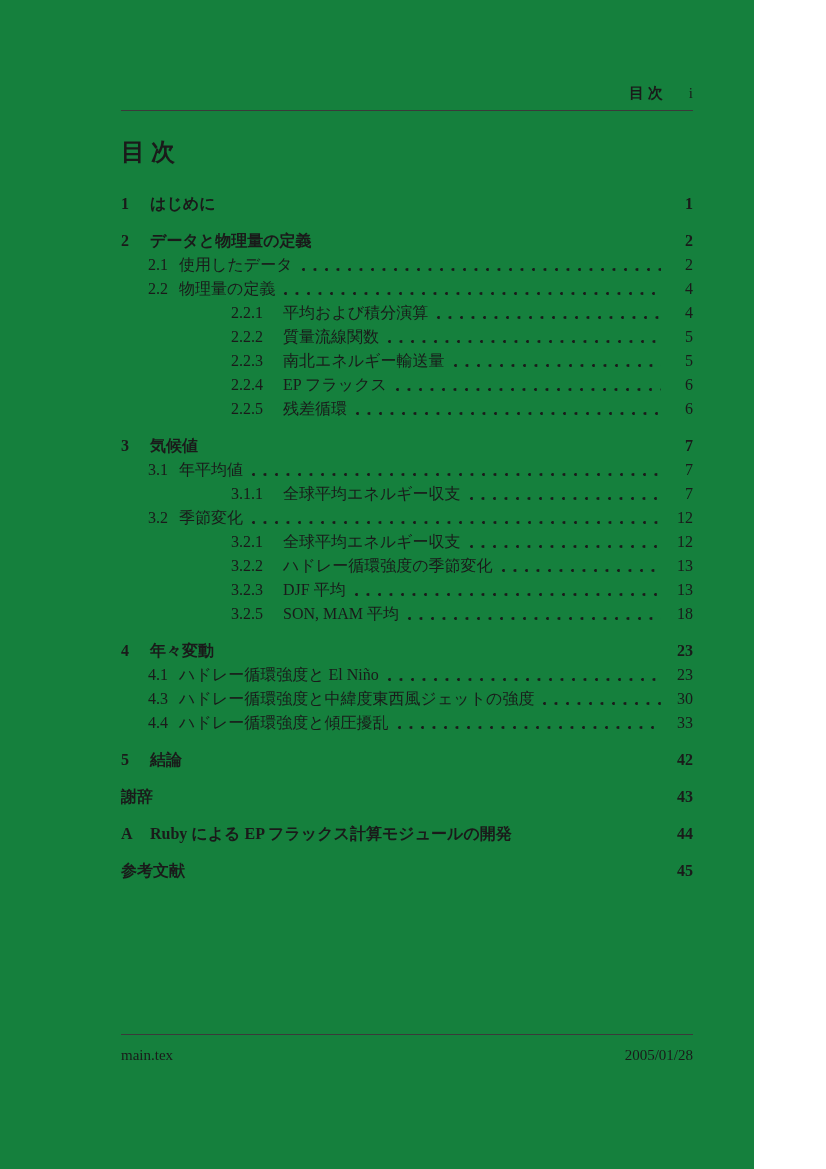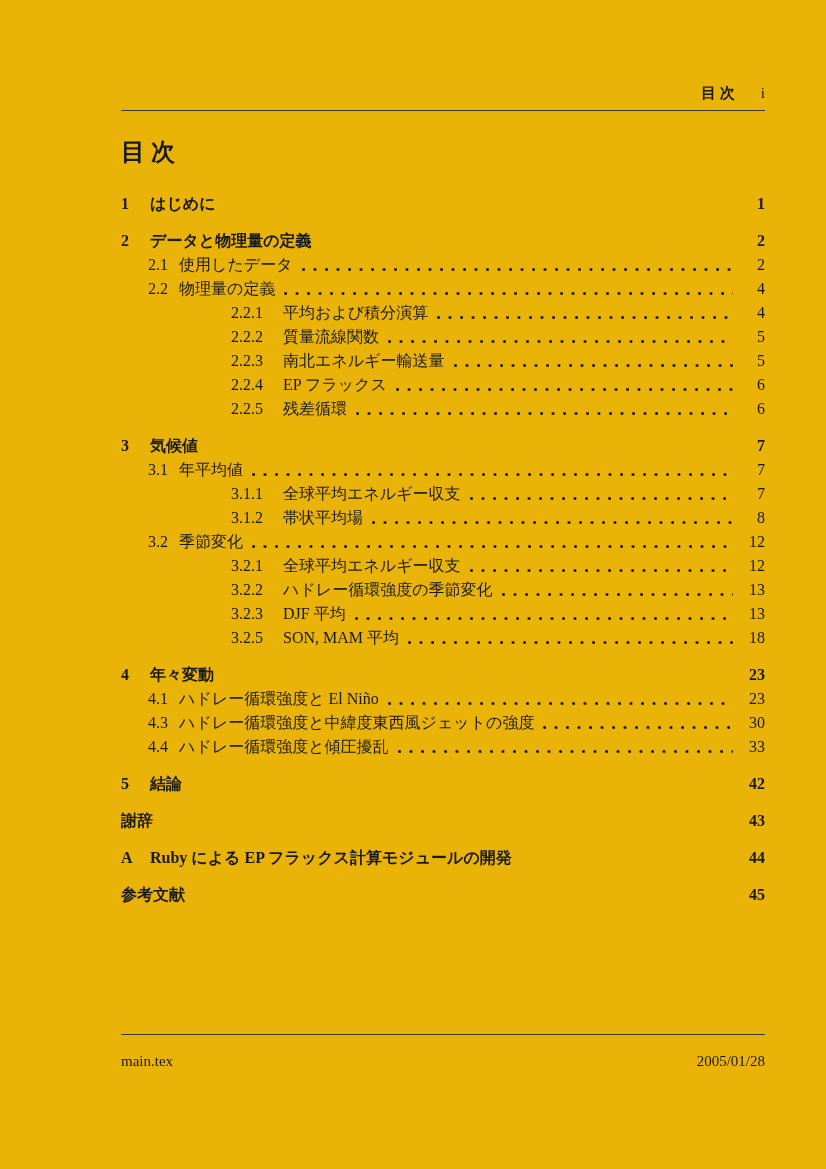--- a/index.html
+++ b/index.html
@@ -1,20 +1,20 @@
 <!DOCTYPE html>
 <html><head>
 <meta charset="utf-8">
 <style>
   html, body { margin: 0; padding: 0; background: #ffffff; }
   .page {
     position: relative;
-    width: 826px;
+    width: 754px;
     height: 1169px;
-    background: #eab308;
+    background: #15803d;
     color: #1a1a1a;
     font-family: "Liberation Serif", "DejaVu Serif", serif;
     font-size: 16px;
     overflow: hidden;
     box-sizing: border-box;
   }
   .content { margin: 0 61px 0 121px; }
 
   
   .header { padding-top: 84px; border-bottom: 1px solid #3a3a3a; padding-bottom: 7px; }
@@ -71,21 +71,21 @@
   .toc-row.lv2 { padding-left: 62px; }
   .toc-row.lv2 .num { width: 52px; margin-left: 48px; }
 
   
   .footer {
     position: absolute;
     left: 121px;
     right: 61px;
     top: 1034px;
     border-top: 1px solid #3a3a3a;
-    padding-top: 18px;
+    padding-top: 12px;
     display: flex;
     justify-content: space-between;
     align-items: baseline;
     font-size: 15px;
   }
 </style>
 </head>
 <body>
 
 <div class="page">
@@ -165,26 +165,20 @@
     <span class="label">年平均値</span>
     <span class="dots"></span>
     <span class="pg">7</span>
   </div>
         <div class="toc-row lv2">
     <span class="num">3.1.1</span>
     <span class="label">全球平均エネルギー収支</span>
     <span class="dots"></span>
     <span class="pg">7</span>
   </div>
-        <div class="toc-row lv2">
-    <span class="num">3.1.2</span>
-    <span class="label">帯状平均場</span>
-    <span class="dots"></span>
-    <span class="pg">8</span>
-  </div>
         <div class="toc-row lv1">
     <span class="num">3.2</span>
     <span class="label">季節変化</span>
     <span class="dots"></span>
     <span class="pg">12</span>
   </div>
         <div class="toc-row lv2">
     <span class="num">3.2.1</span>
     <span class="label">全球平均エネルギー収支</span>
     <span class="dots"></span>

